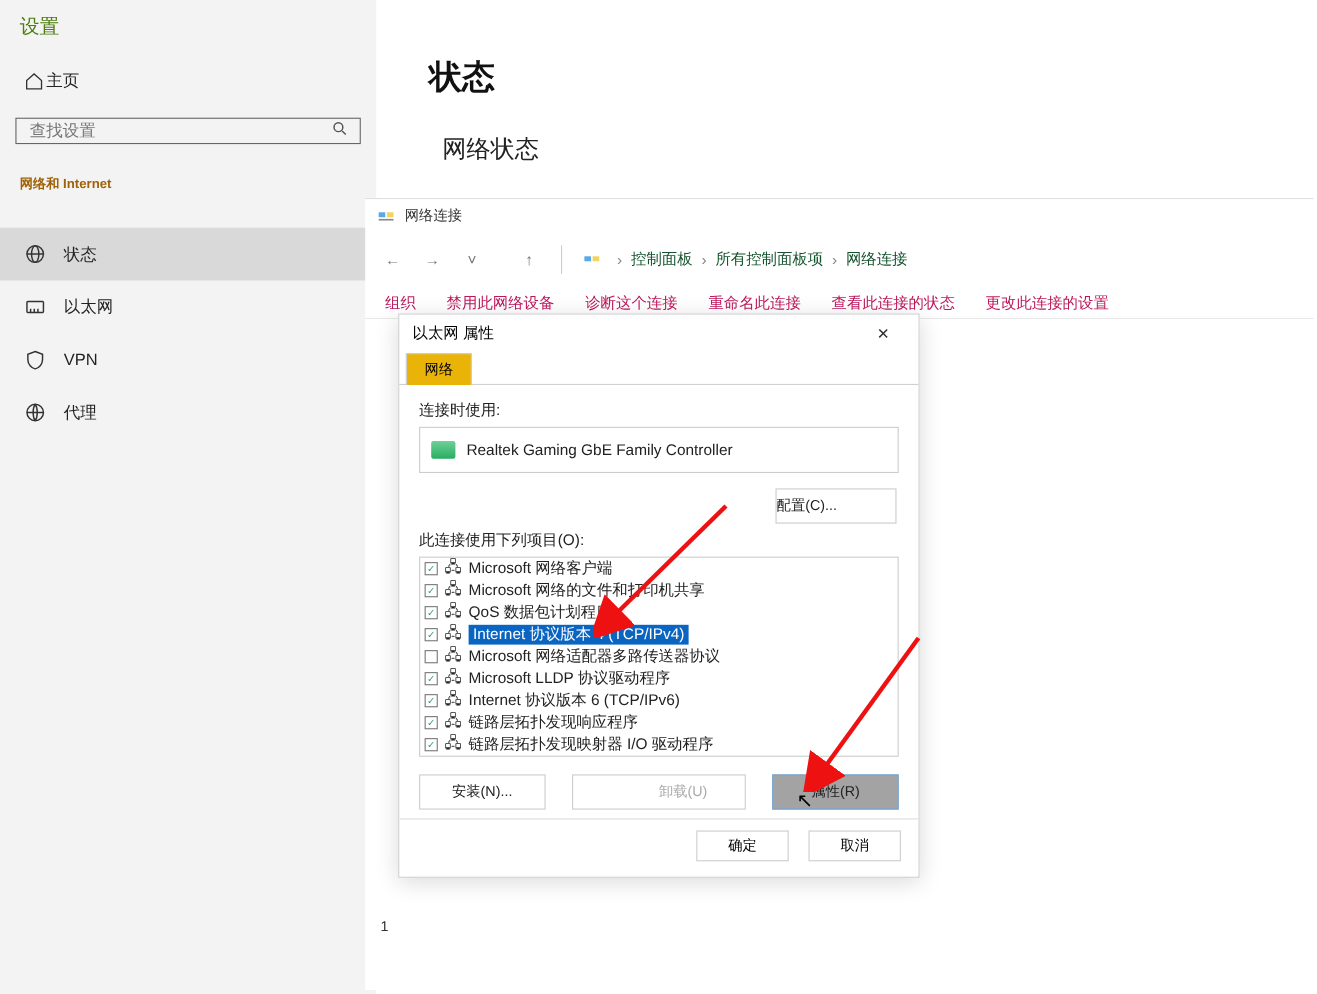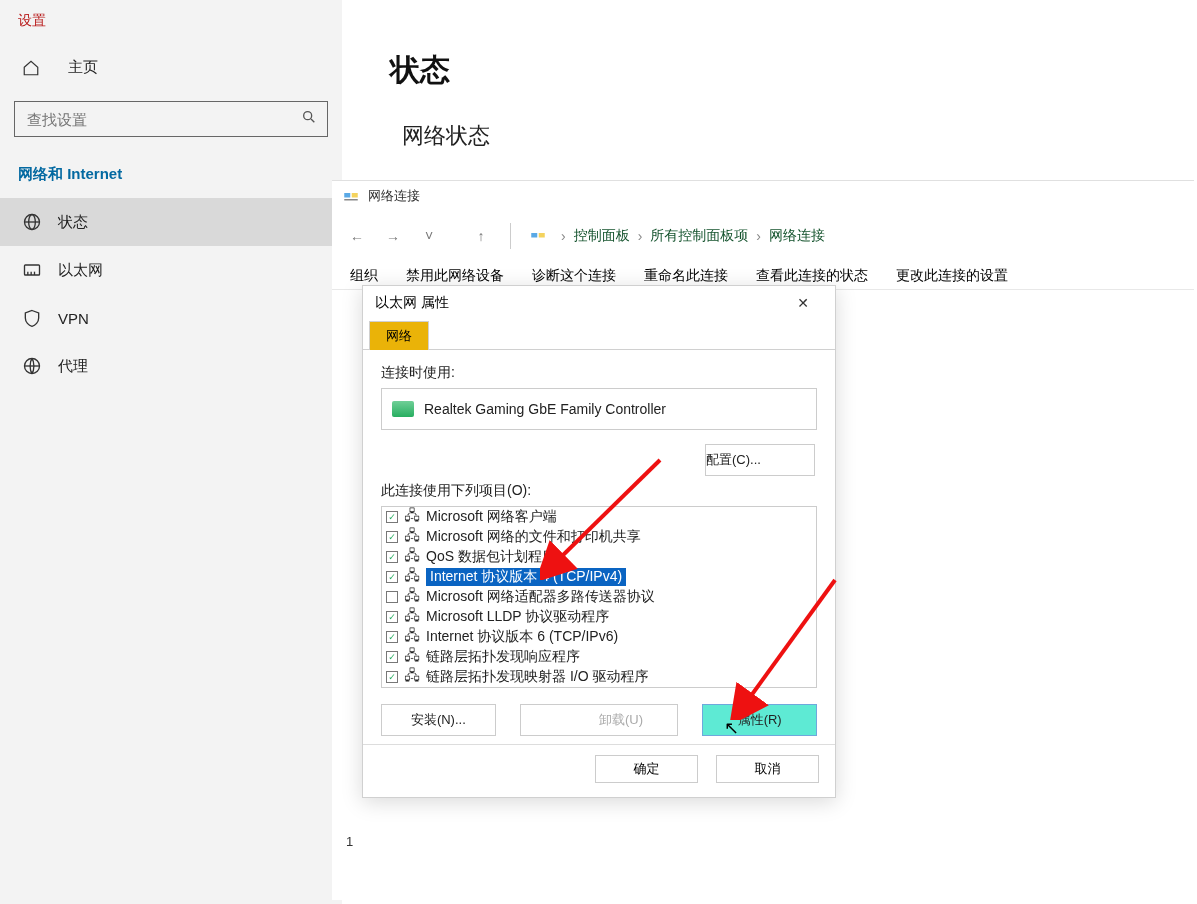--- a/index.html
+++ b/index.html
@@ -1,42 +1,42 @@
 <!DOCTYPE html>
 <html><head>
 <meta charset="utf-8">
 <style>
   * { box-sizing: border-box; font-family: "Microsoft YaHei", "Segoe UI", sans-serif; }
   body { margin: 0; background: #fff; width: 1197px; height: 904px; overflow: hidden; position: relative; }
   .settings-bg { position: absolute; inset: 0; background: #fff; }
   .sidebar { position: absolute; left: 0; top: 0; width: 342px; height: 904px; background: #f3f3f3; padding-top: 8px; }
-  .app-title { font-size: 14px; color: #b91c1c; padding: 4px 18px 18px; }
-  .home-row { display: flex; align-items: center; gap: 28px; padding: 10px 22px; font-size: 15px; color: #222; }
+  .app-title { font-size: 18px; color: #4d7c0f; padding: 4px 18px 18px; }
+  .home-row { display: flex; align-items: center; gap: 2px; padding: 10px 22px; font-size: 15px; color: #222; }
   .home-icon { width:18px; height:18px; display:flex; align-items:center; justify-content:center; }
-  .search-box { margin: 14px 14px 22px 14px; border: 1px solid #666; height: 36px; display:flex; align-items:center; padding: 0 10px; justify-content:space-between; background:#f3f3f3; }
+  .search-box { margin: 14px 14px 22px 14px; border: 1px solid #666; height: 24px; display:flex; align-items:center; padding: 0 10px; justify-content:space-between; background:#f3f3f3; }
   .search-input { border:none; outline:none; background:transparent; font-size:15px; flex:1; color:#555; }
   .search-icon { width:16px; height:16px; }
-  .section-header { font-size: 15px; font-weight: 600; padding: 6px 18px 14px; color:#0369a1; }
+  .section-header { font-size: 12px; font-weight: 600; padding: 6px 18px 31px; color:#a16207; }
   .nav-item { display:flex; align-items:center; gap:16px; padding: 14px 22px; font-size:15px; color:#222; }
   .nav-item.active { background: #d9d9d9; }
   .nav-icon { width:20px; height:20px; display:flex; align-items:center; justify-content:center; color:#333; }
   .main { position:absolute; left: 390px; top: 50px; }
   .page-h1 { font-size: 30px; font-weight: 600; color:#111; margin:0 0 30px 0; }
   .page-h2 { font-size: 22px; color:#222; margin:12px; font-weight:400; }
   
   .nc-window { position:absolute; left: 332px; top: 180px; width: 862px; height: 720px; background:#fff; border-top:1px solid #e0e0e0; }
   .nc-title { display:flex; align-items:center; gap:8px; font-size:13px; padding: 6px 10px 8px 10px; color:#333; }
   .nc-icon { width:18px; height:18px; }
   .nc-toolbar { display:flex; align-items:center; gap:14px; padding: 10px 14px 12px 14px; font-size:14px; color:#333; position:relative;}
   .nc-arrow { width:22px; height:22px; display:flex; align-items:center; justify-content:center; color:#777; }
   .nc-up { margin-left: 16px; }
   .nc-sep { width:1px; height:26px; background:#ccc; margin: 0 4px; }
   .bc-seg { color:#14532d; }
   .bc-chev { color:#888; }
-  .nc-sub { display:flex; gap:28px; padding: 6px 18px 4px; font-size:14px; color:#000000; border-bottom:1px solid #e8e8e8;}
+  .nc-sub { display:flex; gap:28px; padding: 6px 18px 4px; font-size:14px; color:#be185d; border-bottom:1px solid #e8e8e8;}
   .count1 { position:absolute; left: 346px; top: 834px; font-size:13px; color:#333;}
   
   .dlg { position:absolute; left: 362px; top: 285px; width: 474px; background:#fff; border:1px solid #d0d0d0; box-shadow: 0 4px 20px rgba(0,0,0,0.15); }
   .dlg-titlebar { display:flex; align-items:center; justify-content:space-between; padding: 8px 12px; font-size:14px; }
   .dlg-close { width:40px; text-align:center; font-size:14px; color:#333; }
   .tabstrip { border-bottom:1px solid #d0d0d0; padding-left: 6px; display:flex; }
   .tab { border:1px solid #d0d0d0; border-bottom: none; padding: 5px 16px; font-size:13px; background:#eab308; position:relative; top:1px;}
   .dlg-body { padding: 14px 18px 0 18px; font-size: 14px; color:#222; }
   .adapter-box { border:1px solid #ccc; padding: 6px 10px; display:flex; align-items:center; gap:10px; margin-top:6px; height: 42px;}
   .adapter-icon { width:22px; height:16px; background: linear-gradient(#6fcf97,#27ae60); border-radius:2px; position:relative;}
@@ -44,26 +44,26 @@
   .cfg-row { display:flex; justify-content:flex-end; margin: 14px 2px 6px 0; }
   .cfg-btn { width: 110px; }
   .list-box { border:1px solid #ccc; height: 182px; margin-top:6px; overflow:hidden; font-size:14px; }
   .proto-row { display:flex; align-items:center; gap:6px; padding: 1px 4px; }
   .proto-row .chk { width:12px; height:12px; border:1px solid #777; font-size:9px; line-height:10px; text-align:center; color:#27ae60;}
   .proto-row .pi { width:16px; height:14px; display:flex; align-items:center; justify-content:center; }
   .proto-row.selected .lbl { background:#0a64c2; color:#fff; padding: 0 4px; }
   .btn-row { display:flex; gap: 24px; margin: 16px 0 8px;}
   .btn-row .btn { flex:1; height:32px; display:flex; align-items:center; justify-content:center;}
   .btn.disabled { color:#aaa;padding-left:44px; }
-  .btn.highlight { background:#5eead4; border-color:#6fa8dc;}
+  .btn.highlight { background:#a3a3a3; border-color:#6fa8dc;}
   .desc-group { margin-top: 4px; margin-bottom: 22px;}
   .desc-lbl { font-size:14px; color:#222; }
   .desc-text { font-size:14px; color:#333; padding: 4px 2px 0 12px; line-height:1.5; }
   .dlg-footer { display:flex; justify-content:flex-end; gap: 18px; padding: 10px 16px 14px; border-top: none;}
-  .dlg-footer .btn { width: 103px; height:28px; display:flex; align-items:center; justify-content:center;}
+  .dlg-footer .btn { width: 84px; height:28px; display:flex; align-items:center; justify-content:center;}
   .divider-line { border-top:1px solid #ddd; margin: 0 -18px;}
   
   .arrow { position:absolute; pointer-events:none; }
   .cursor { position:absolute; left: 724px; top: 717px; font-size:18px; pointer-events:none;}
   .crumb-row{display:flex;align-items:center;gap:8px;}
   .mini-net-icon{width:18px;height:18px;}
 </style>
 </head>
 <body>
 

